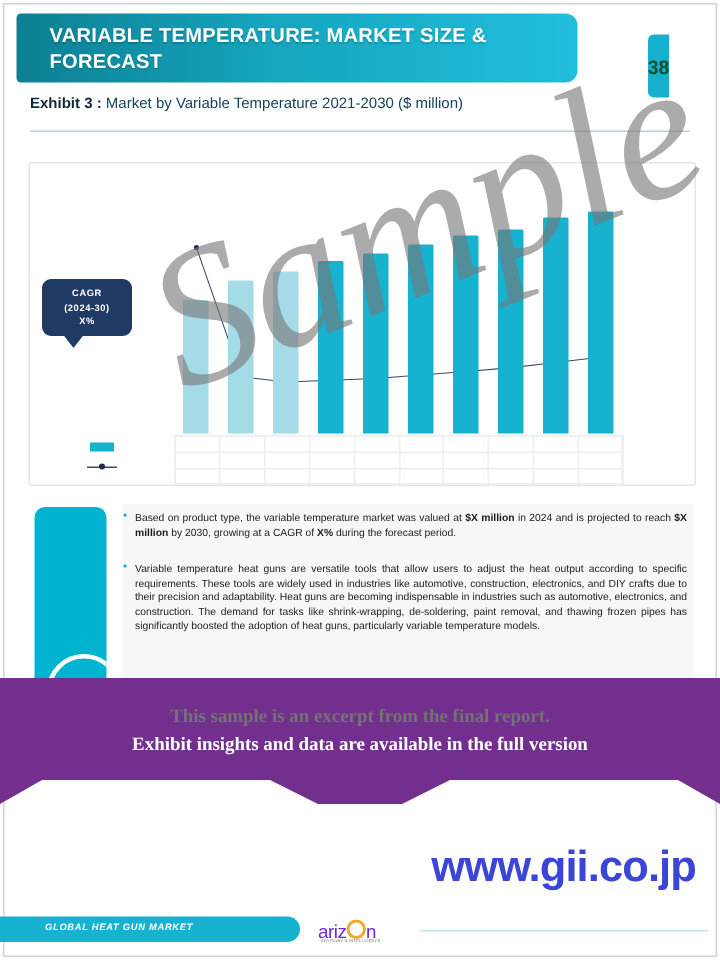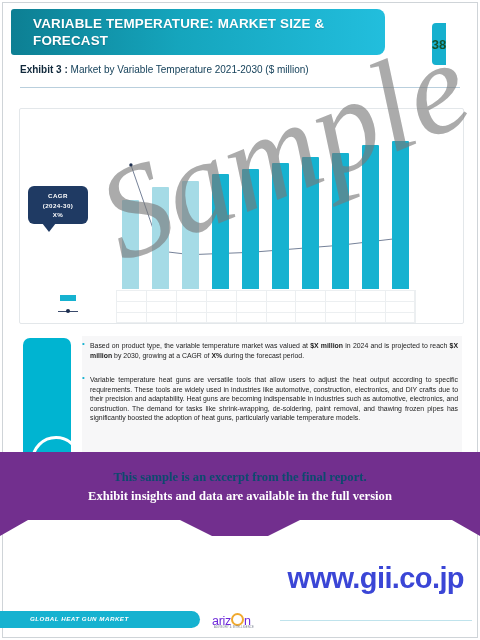--- a/index.html
+++ b/index.html
@@ -80,21 +80,21 @@
        font-size:8px;line-height:8px;}
   #b1{top:341px;} #d1{top:340px;}
   #b2{top:375px;} #d2{top:374px;}
 
   
   .banner{position:absolute;left:0;top:452px;width:480px;height:84px;
        background:#722f8e;
        clip-path:polygon(0 0,480px 0,480px 84px,452px 68px,300px 68px,268px 84px,
                          212px 84px,180px 68px,28px 68px,0 84px);}
   .banner-l1{position:absolute;left:0;right:0;top:470px;text-align:center;
-       font-family:"Liberation Serif",serif;font-weight:bold;font-size:12.6px;color:#0c4a6e;}
+       font-family:"Liberation Serif",serif;font-weight:bold;font-size:12.6px;color:#737373;}
   .banner-l2{position:absolute;left:0;right:0;top:489px;text-align:center;
        font-family:"Liberation Serif",serif;font-weight:bold;font-size:12.6px;color:#fff;}
 
   
   .url{position:absolute;left:0;right:16px;top:562px;text-align:right;
        font-size:29px;font-weight:bold;color:#3b46d6;letter-spacing:-.6px;}
 
   
   .foot-pill{position:absolute;left:0px;top:611px;width:200px;height:17px;
        background:#16b2d0;border-radius:0 9px 9px 0;}

